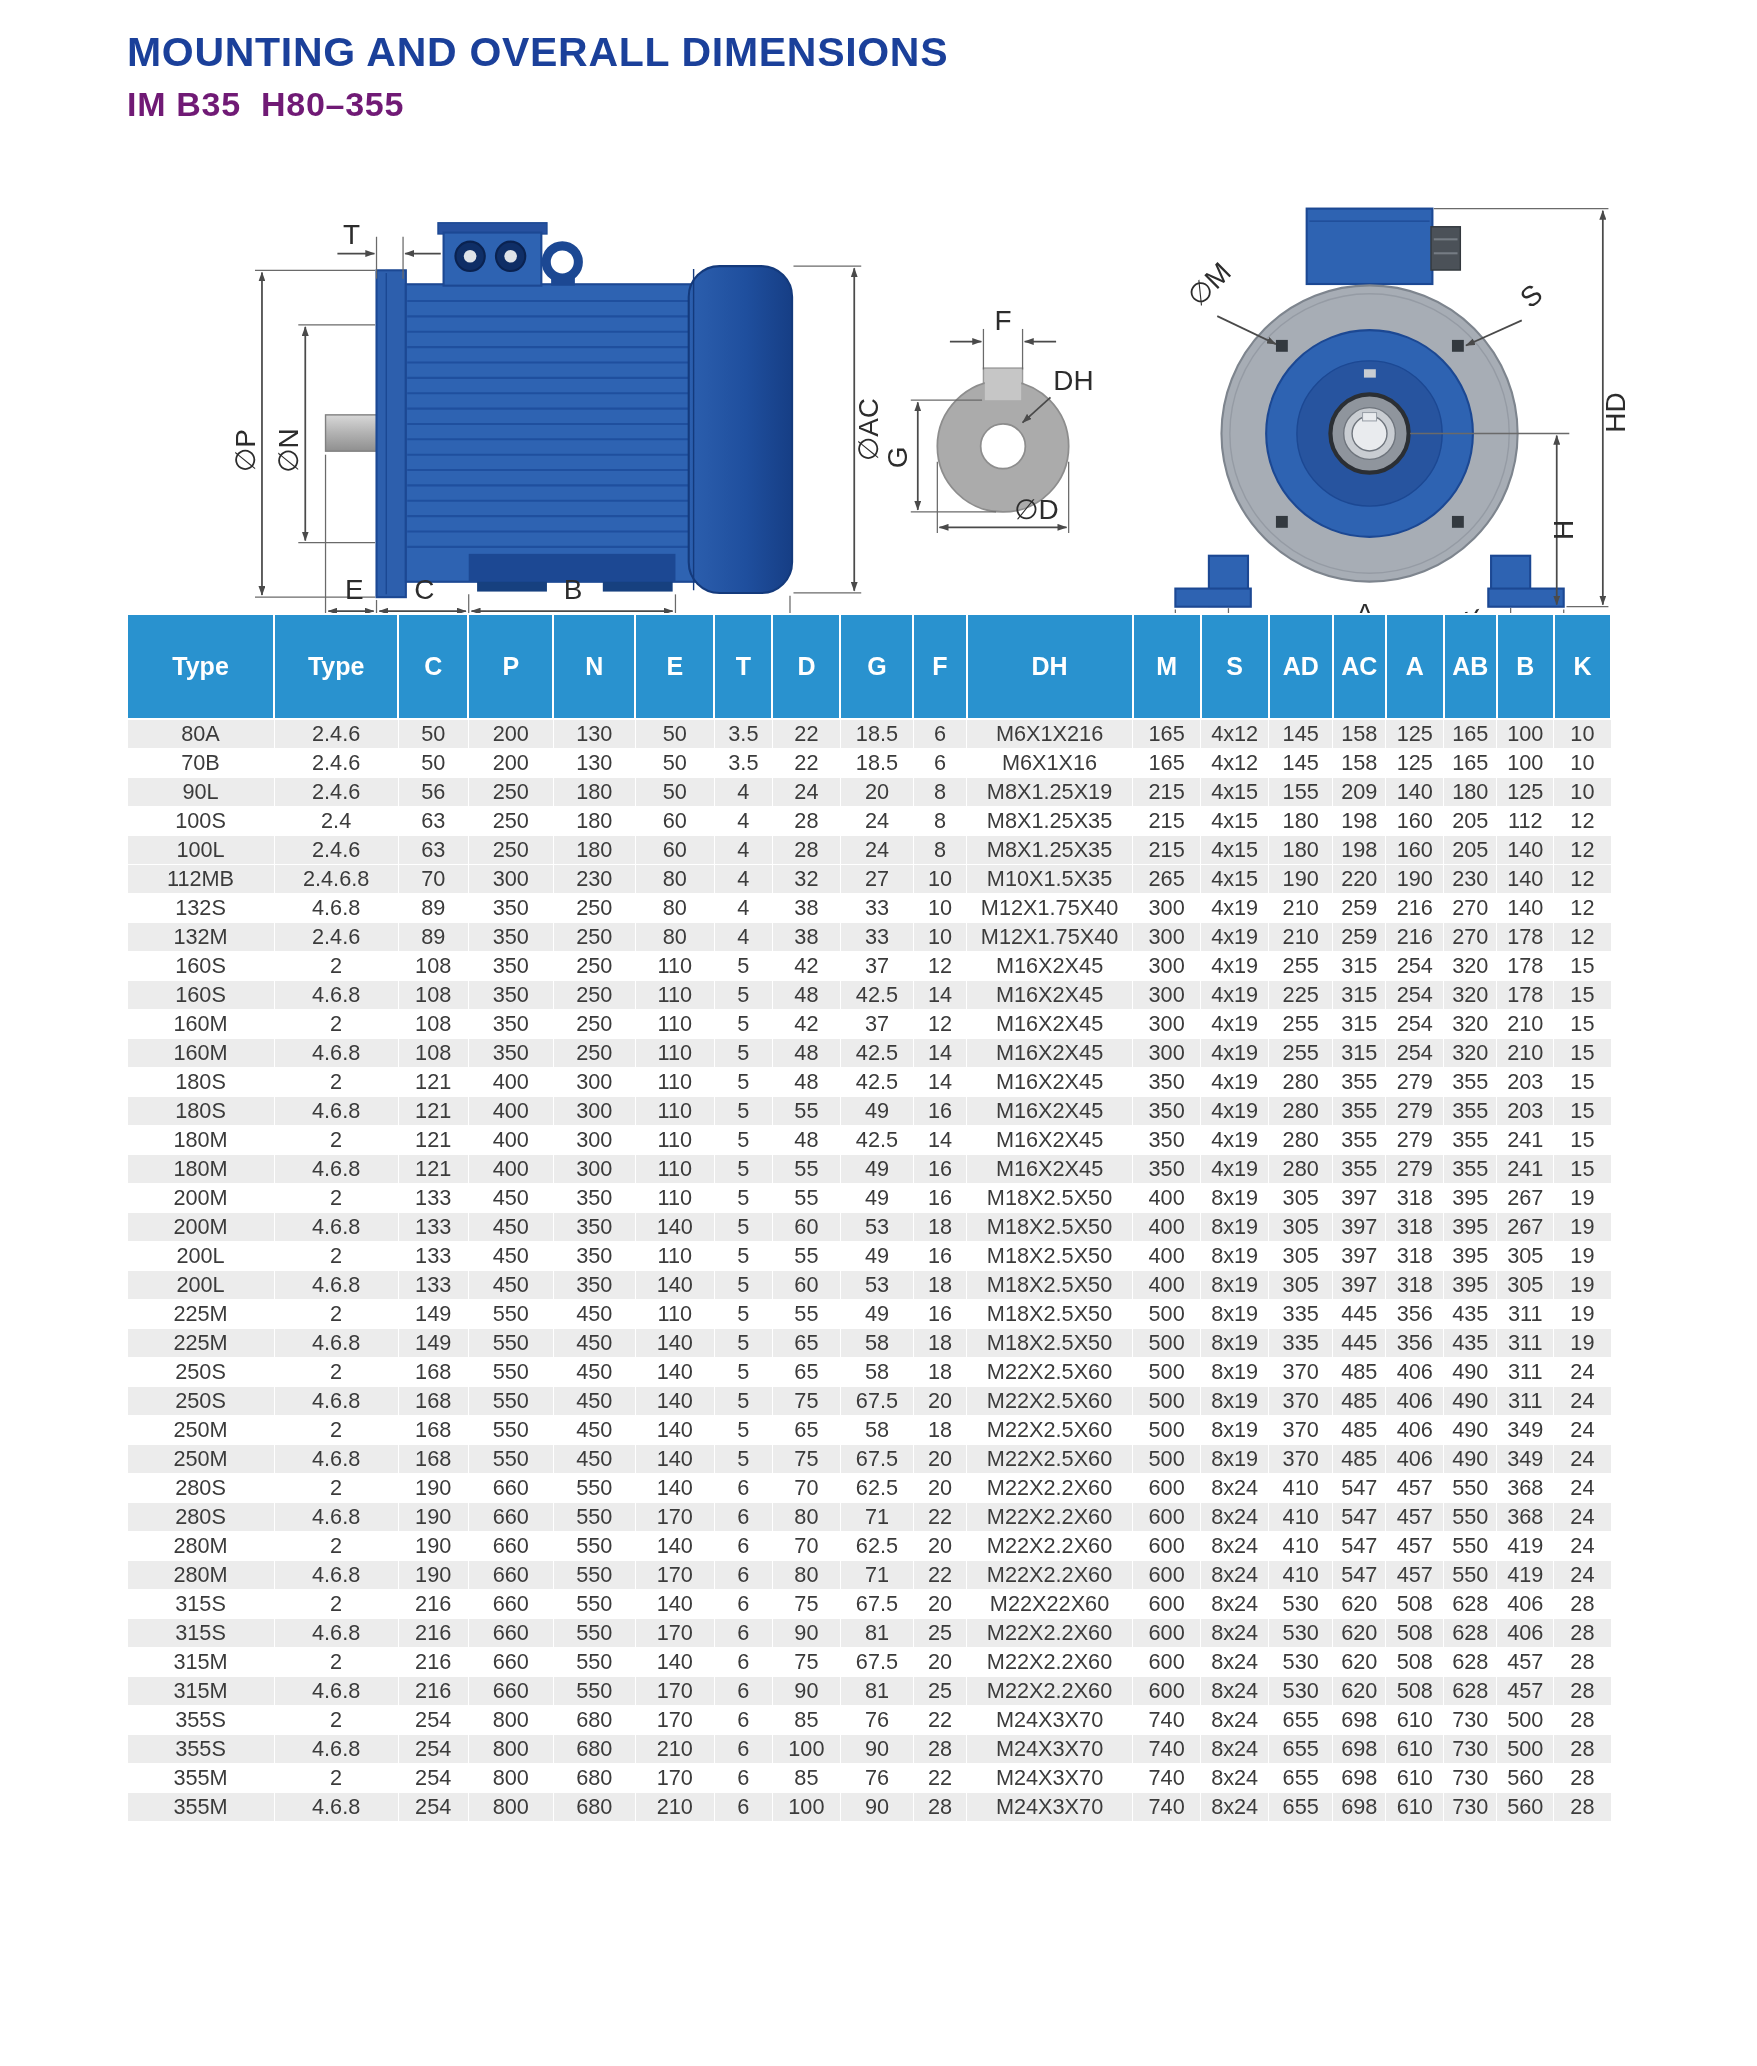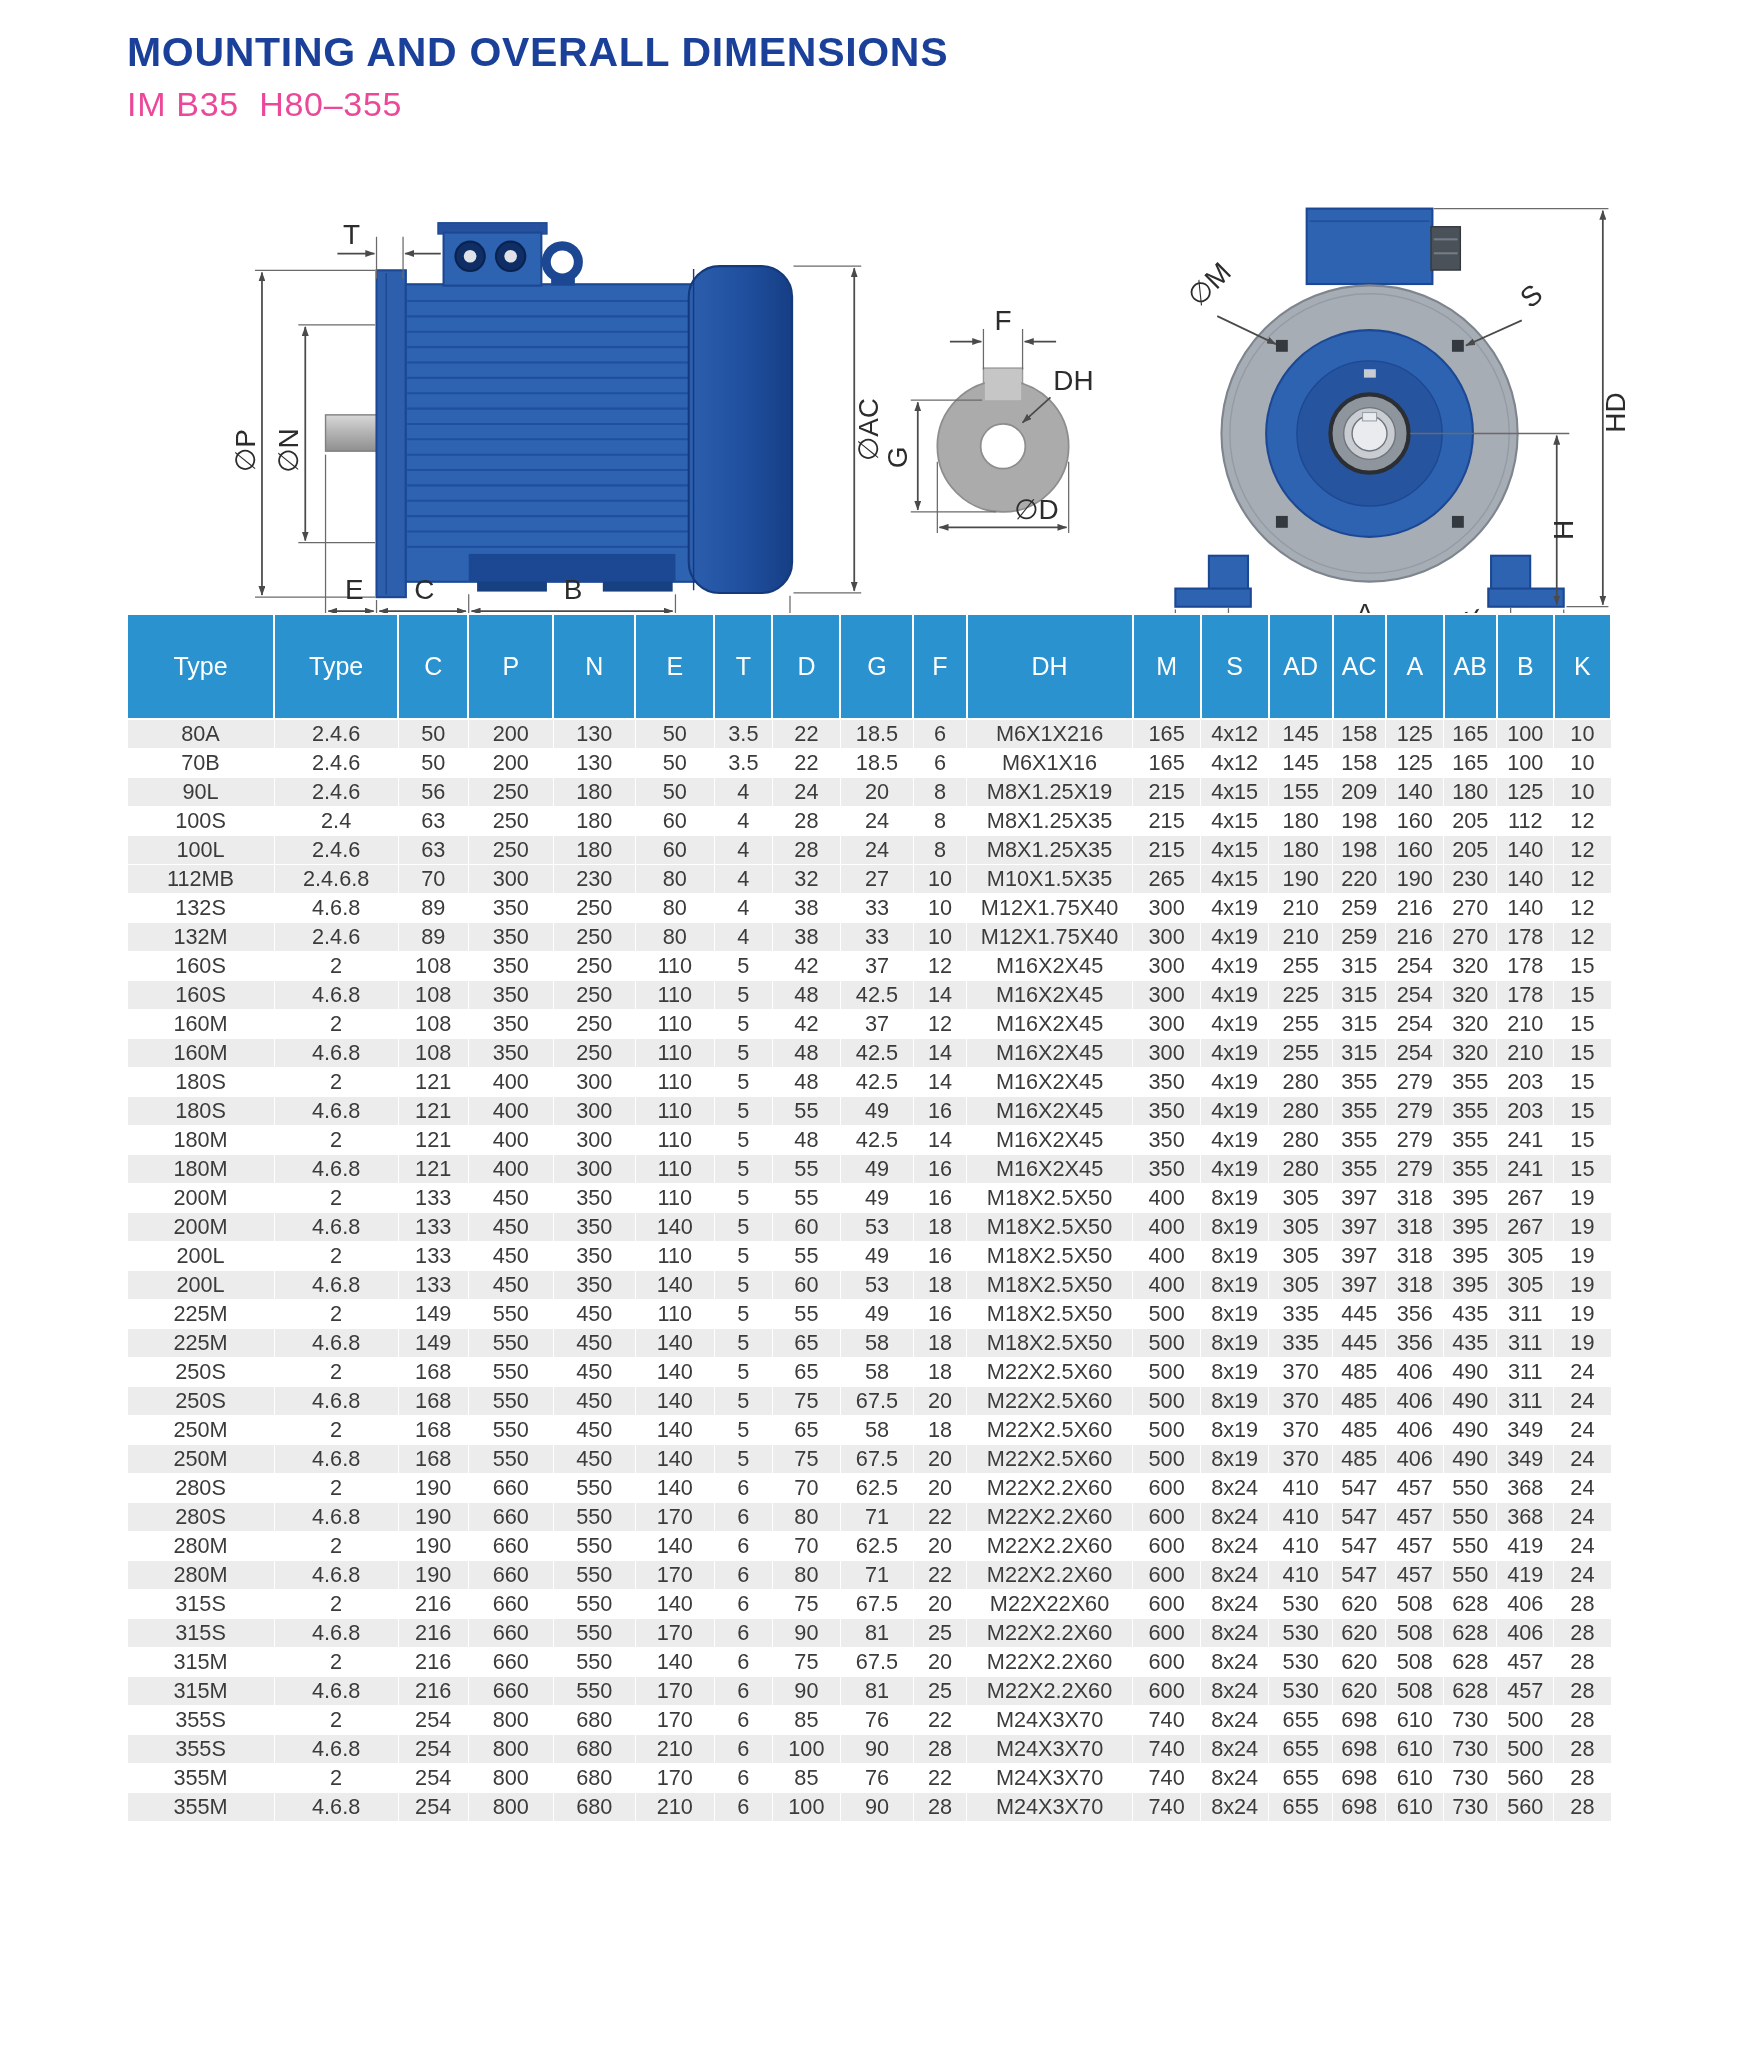--- a/index.html
+++ b/index.html
@@ -9,40 +9,40 @@
     font-family:"Liberation Sans", sans-serif;
     color:#3a3a3a; overflow:hidden;
   }
   .page-title {
     position:absolute; left:127px; top:29px;
     font-size:41px; font-weight:700; letter-spacing:0.7px;
     color:#1b409a; white-space:pre;
   }
   .page-subtitle {
     position:absolute; left:127px; top:85px;
-    font-size:34px; font-weight:400; letter-spacing:0.7px;
-    color:#ec4899; white-space:pre;
+    font-size:34px; font-weight:700; letter-spacing:0.7px;
+    color:#701a75; white-space:pre;
   }
   .diagrams { position:absolute; left:0; top:105px; width:1757px; height:510px; }
   .svg-abs { position:absolute; }
   .caption {
     position:absolute; top:555px; width:168px; text-align:center;
     font-size:31px; font-weight:800; color:#1f1f1f;
   }
   .caption.left { left:458px; }
   .caption.right { left:1197px; }
 
   
   .table-wrap { position:absolute; left:126px; top:613px; width:1486px; }
   table.dims {
     width:1486px; table-layout:fixed; border-collapse:collapse;
   }
   table.dims th {
     height:105px; background:#2992cf; color:#ffffff;
-    font-size:25px; font-weight:400; text-align:center; vertical-align:middle;
+    font-size:25px; font-weight:700; text-align:center; vertical-align:middle;
     border:2.1px solid #ffffff;
   }
   table.dims td {
     height:29px; font-size:21.7px; color:#3b3b3b; text-align:center;
     vertical-align:middle; border:1.4px solid #ffffff; white-space:nowrap;
     overflow:hidden;
   }
   table.dims tr.odd td { background:#ececec; }
   table.dims tr.even td { background:#ffffff; }
 

